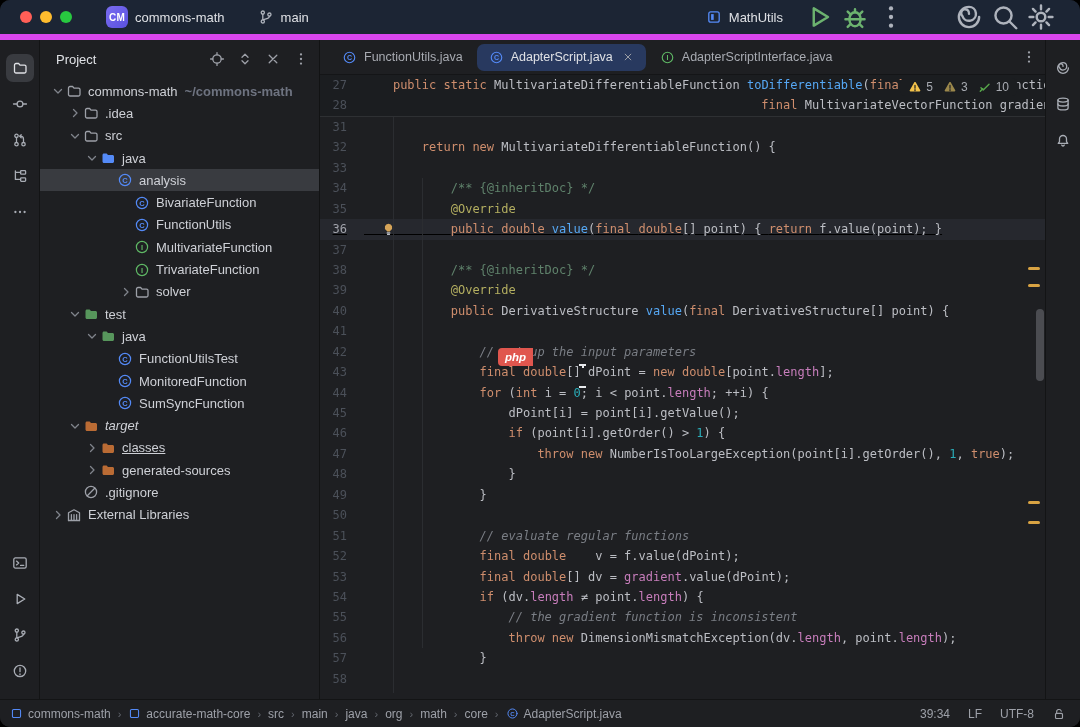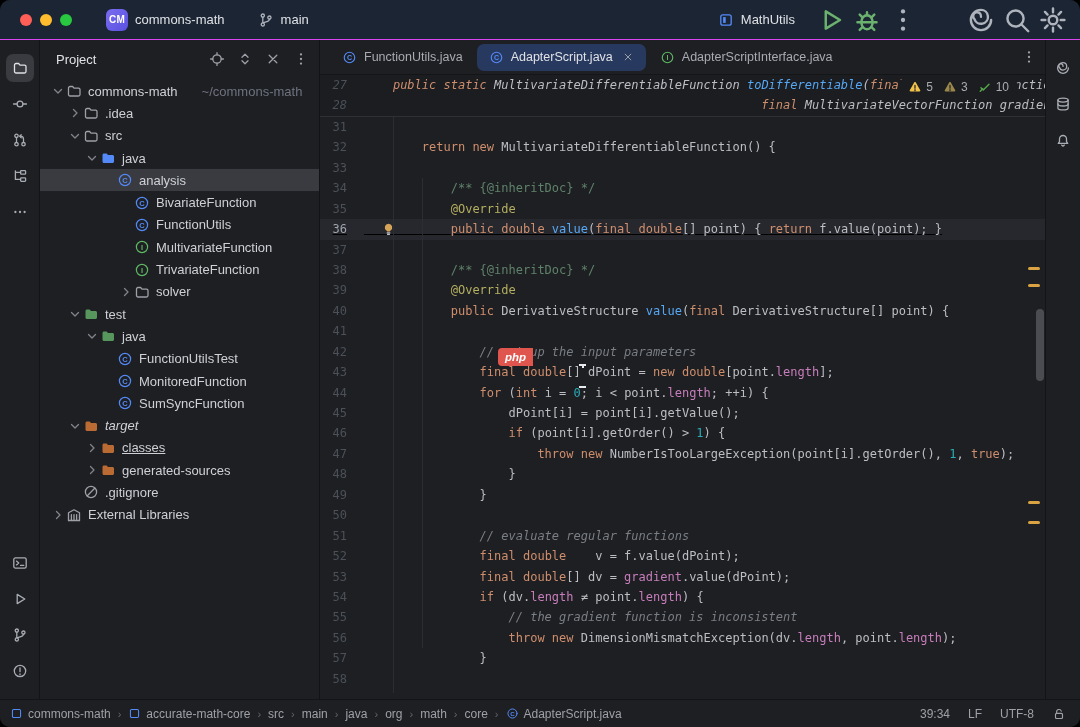--- a/index.html
+++ b/index.html
@@ -1,20 +1,20 @@
 <!DOCTYPE html>
 <html><head>
 <meta charset="utf-8">
 <style>
   html,body{margin:0;padding:0;background:#000;}
   *{box-sizing:border-box;}
   body{font-family:"Liberation Sans",sans-serif;-webkit-font-smoothing:antialiased;}
   .window{width:1080px;height:727px;background:#1E1F22;border-radius:10px;overflow:hidden;display:flex;flex-direction:column;position:relative;}
   
-  .titlebar{height:40px;background:#1C2534;display:flex;align-items:center;flex:0 0 auto;border-bottom:1px solid #d946ef;padding:0 12px 0 20px;color:#DFE1E5;font-size:13px;}
+  .titlebar{height:40px;background:#1C2534;display:flex;align-items:center;flex:0 0 auto;border-bottom:6px solid #d946ef;padding:0 24px 0 20px;color:#DFE1E5;font-size:13px;}
   .traffic{display:flex;gap:8px;margin-right:26px;}
   .tl{width:12px;height:12px;border-radius:50%;}
   .tl.red{background:#FF5F57}.tl.yellow{background:#FEBC2E}.tl.green{background:#28C840}
   .tb-widget{display:flex;align-items:center;gap:7px;padding:4px 8px;border-radius:6px;cursor:default;}
   .badge{width:22px;height:22px;border-radius:6px;background:linear-gradient(135deg,#7A6CF0,#5A51E0);color:#fff;font-size:10px;font-weight:bold;display:flex;align-items:center;justify-content:center;letter-spacing:.3px;}
   .tb-label{color:#DFE1E5;}
   .chev{color:#8C909A;display:inline-flex;}
   .tb-right{margin-left:auto;display:flex;align-items:center;gap:6px;}
   .tb-btn{width:30px;height:30px;display:flex;align-items:center;justify-content:center;border-radius:6px;color:#AEB3BC;}
   .green-ic{color:#6CB26F !important;}
@@ -30,39 +30,39 @@
   .stripe-col{display:flex;flex-direction:column;align-items:center;}
   
   .project-panel{width:280px;flex:0 0 auto;background:#1E1F22;border-right:1px solid #121314;display:flex;flex-direction:column;overflow:hidden;}
   .panel-header{height:38px;display:flex;align-items:center;padding:0 10px 0 16px;color:#DFE1E5;font-size:13px;flex:0 0 auto;}
   .panel-header .ph-icons{margin-left:auto;display:flex;gap:12px;color:#9DA0A8;}
   .tree{flex:1;overflow:hidden;padding-top:2px;}
   .trow{height:22.3px;display:flex;align-items:center;font-size:13px;color:#CED0D6;white-space:nowrap;cursor:default;}
   .trow.sel{background:#393B40;}
   .tchev{width:16px;height:16px;display:inline-flex;align-items:center;justify-content:center;color:#80848C;flex:0 0 auto;}
   .ticon{width:17px;height:16px;display:inline-flex;align-items:center;justify-content:center;margin-right:6px;flex:0 0 auto;}
-  .thint{color:#6E7380;margin-left:24px;}
+  .thint{color:#6E7380;margin-left:7px;font-weight:bold;}
   .ic{display:inline-flex;align-items:center;justify-content:center;width:16px;height:16px;}
   .ic svg{width:100%;height:100%;}
   .ic-folder,.ic-ignored{color:#9DA0A8}
   .ic-folder-src{color:#548AF7}
   .ic-folder-test{color:#57965C}
   .ic-folder-excluded{color:#BA6B34}
   .ic-class{color:#548AF7}
   .ic-interface{color:#5FB865}
   .ic-library{color:#9DA0A8}
   
   .editor-pane{flex:1;display:flex;flex-direction:column;min-width:0;background:#1E1F22;}
   .tabbar{height:35px;flex:0 0 auto;display:flex;align-items:center;padding:0 8px 0 10px;border-bottom:1px solid #141517;}
   .tab{display:flex;align-items:center;gap:7px;height:27px;padding:0 12px;font-size:12.5px;color:#A8ABB2;border-radius:7px;margin-right:2px;}
   .tab.active{background:#28395F;color:#DFE1E5;}
   .tab .tclose{color:#9DA0A8;display:inline-flex;width:12px;height:12px;margin-left:2px;}
   .tab-kebab{margin-left:auto;color:#9DA0A8;}
   .editor{flex:1;position:relative;overflow:hidden;font-family:"DejaVu Sans Mono",monospace;font-size:12px;}
-  .sticky{border-bottom:1px solid #2E3033;background:#1B1D20;position:relative;z-index:3;font-style:italic;}
+  .sticky{border-bottom:1px solid #2E3033;background:#1B1D20;position:relative;z-index:3;}
   .cl{height:20.45px;line-height:20.45px;display:flex;white-space:pre;}
   .cl.cur{background:#26282E;text-decoration:underline;}
   .ln{width:36px;flex:0 0 auto;text-align:right;padding-right:9px;color:#4B5059;}
   .cur .ln{color:#A1A3AB;}
   .code{padding-left:8px;flex:1;position:relative;}
   .tk-k{color:#CF8E6D}.tk-t{color:#BCBEC4}.tk-m{color:#56A8F5}.tk-f{color:#C77DBB}
   .tk-n{color:#2AACB8}.tk-c{color:#7A7E85;font-style:italic}.tk-d{color:#5F826B;}.tk-a{color:#B3AE60}
   .guide{position:absolute;width:1px;background:#2B2D31;z-index:1;}
   .bulb{position:absolute;left:61px;width:15px;height:15px;margin-top:2.5px;z-index:4;}
   .inspection-widget{position:absolute;top:3px;right:28px;display:flex;align-items:center;gap:10px;background:#1B1D20;padding:2px 8px;border-radius:5px;z-index:5;color:#A8ABB2;font-family:"Liberation Sans",sans-serif;font-size:12px;}

